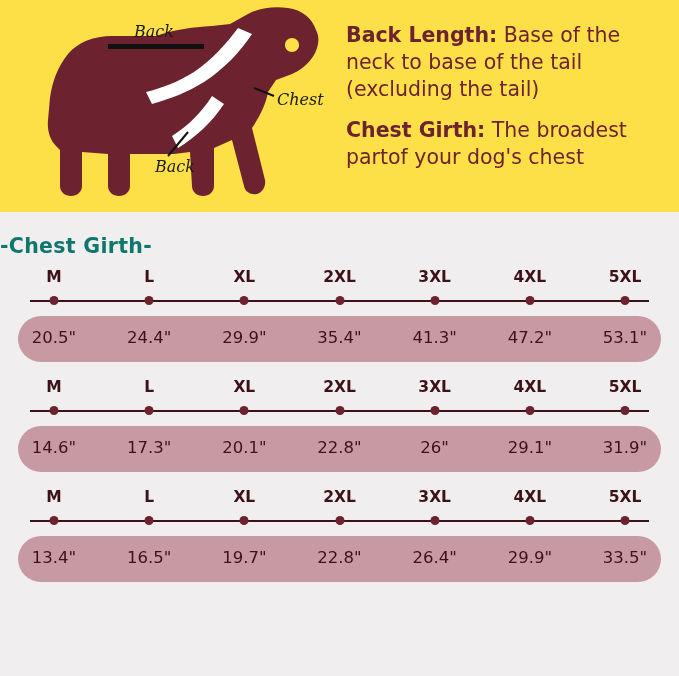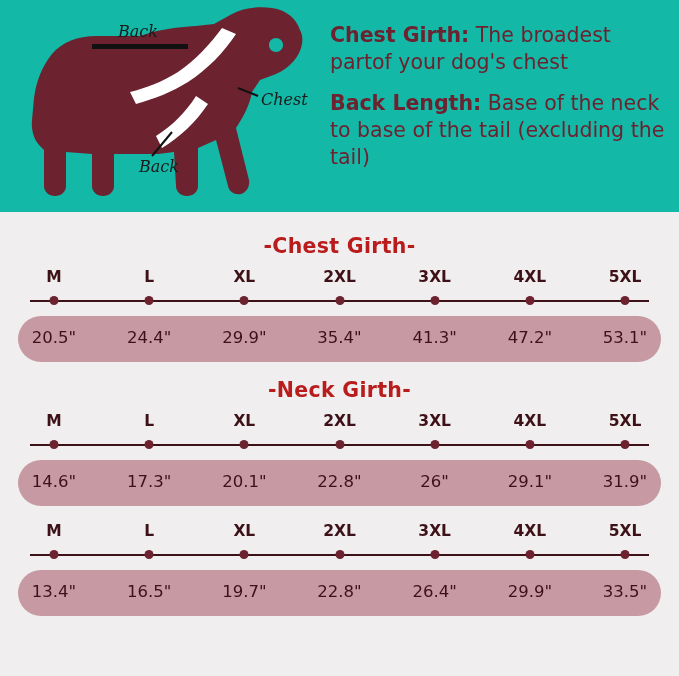--- a/index.html
+++ b/index.html
@@ -17,22 +17,23 @@
     position: relative;
     width: 679px;
     height: 676px;
     background: #ffffff;
   }
 
   
   .top {
     position: relative;
     height: 212px;
-    background: #14b8a6;
+    background: #fde047;
     display: flex;
+    padding-left: 16px;
   }
   .dog-panel {
     position: relative;
     width: 322px;
     height: 212px;
     flex: none;
   }
   .dog-svg {
     position: absolute;
     left: 0;
@@ -88,24 +89,23 @@
   .lower {
     background: #f0eeee;
     height: 464px;
     padding-top: 16px;
     box-sizing: border-box;
   }
   .section {
     margin-bottom: 6px;
   }
   .section-title {
-    text-align: center;
     font-size: 20.5px;
     font-weight: bold;
-    color: #b91c1c;
+    color: #0f766e;
     letter-spacing: 0.3px;
     margin: 6px 0 10px 0;
     font-family: "DejaVu Sans", sans-serif;
   }
   .scale {
     position: relative;
     width: 643px;
     margin: 0 auto;
     height: 104px;
   }
@@ -240,24 +240,24 @@
 
         <path d="M152,156 L172,132" stroke="#111111" stroke-width="2" fill="none"></path>
       </svg>
       <div class="label-back">Back</div>
       <div class="label-neck">Chest</div>
       <div class="label-chest">Back</div>
     </div>
 
     <div class="defs-panel">
       <div class="def-block">
+        <span class="def-term">Back Length:</span><span class="def-rest"> Base of the neck to base of the tail (excluding the tail)</span>
+      </div>
+      <div class="def-block">
         <span class="def-term">Chest Girth:</span><span class="def-rest"> The broadest partof your dog's chest</span>
-      </div>
-      <div class="def-block">
-        <span class="def-term">Back Length:</span><span class="def-rest"> Base of the neck to base of the tail (excluding the tail)</span>
       </div>
     </div>
 
   </div>
 
   <div class="lower">
 
     <div class="section">
       <div class="section-title">-Chest Girth-</div>
       <div class="scale">
@@ -288,21 +288,20 @@
             <span class="pill-value" style="left: 226.333px;">29.9"</span>
             <span class="pill-value" style="left: 321.5px;">35.4"</span>
             <span class="pill-value" style="left: 416.667px;">41.3"</span>
             <span class="pill-value" style="left: 511.833px;">47.2"</span>
             <span class="pill-value" style="left: 607px;">53.1"</span>
           </div>
       </div>
     </div>
 
     <div class="section">
-      <div class="section-title">-Neck Girth-</div>
       <div class="scale">
         <div class="size-row">
             <span class="size-label" style="left: 36px;">M</span>
             <span class="size-label" style="left: 131.167px;">L</span>
             <span class="size-label" style="left: 226.333px;">XL</span>
             <span class="size-label" style="left: 321.5px;">2XL</span>
             <span class="size-label" style="left: 416.667px;">3XL</span>
             <span class="size-label" style="left: 511.833px;">4XL</span>
             <span class="size-label" style="left: 607px;">5XL</span>
           </div>

